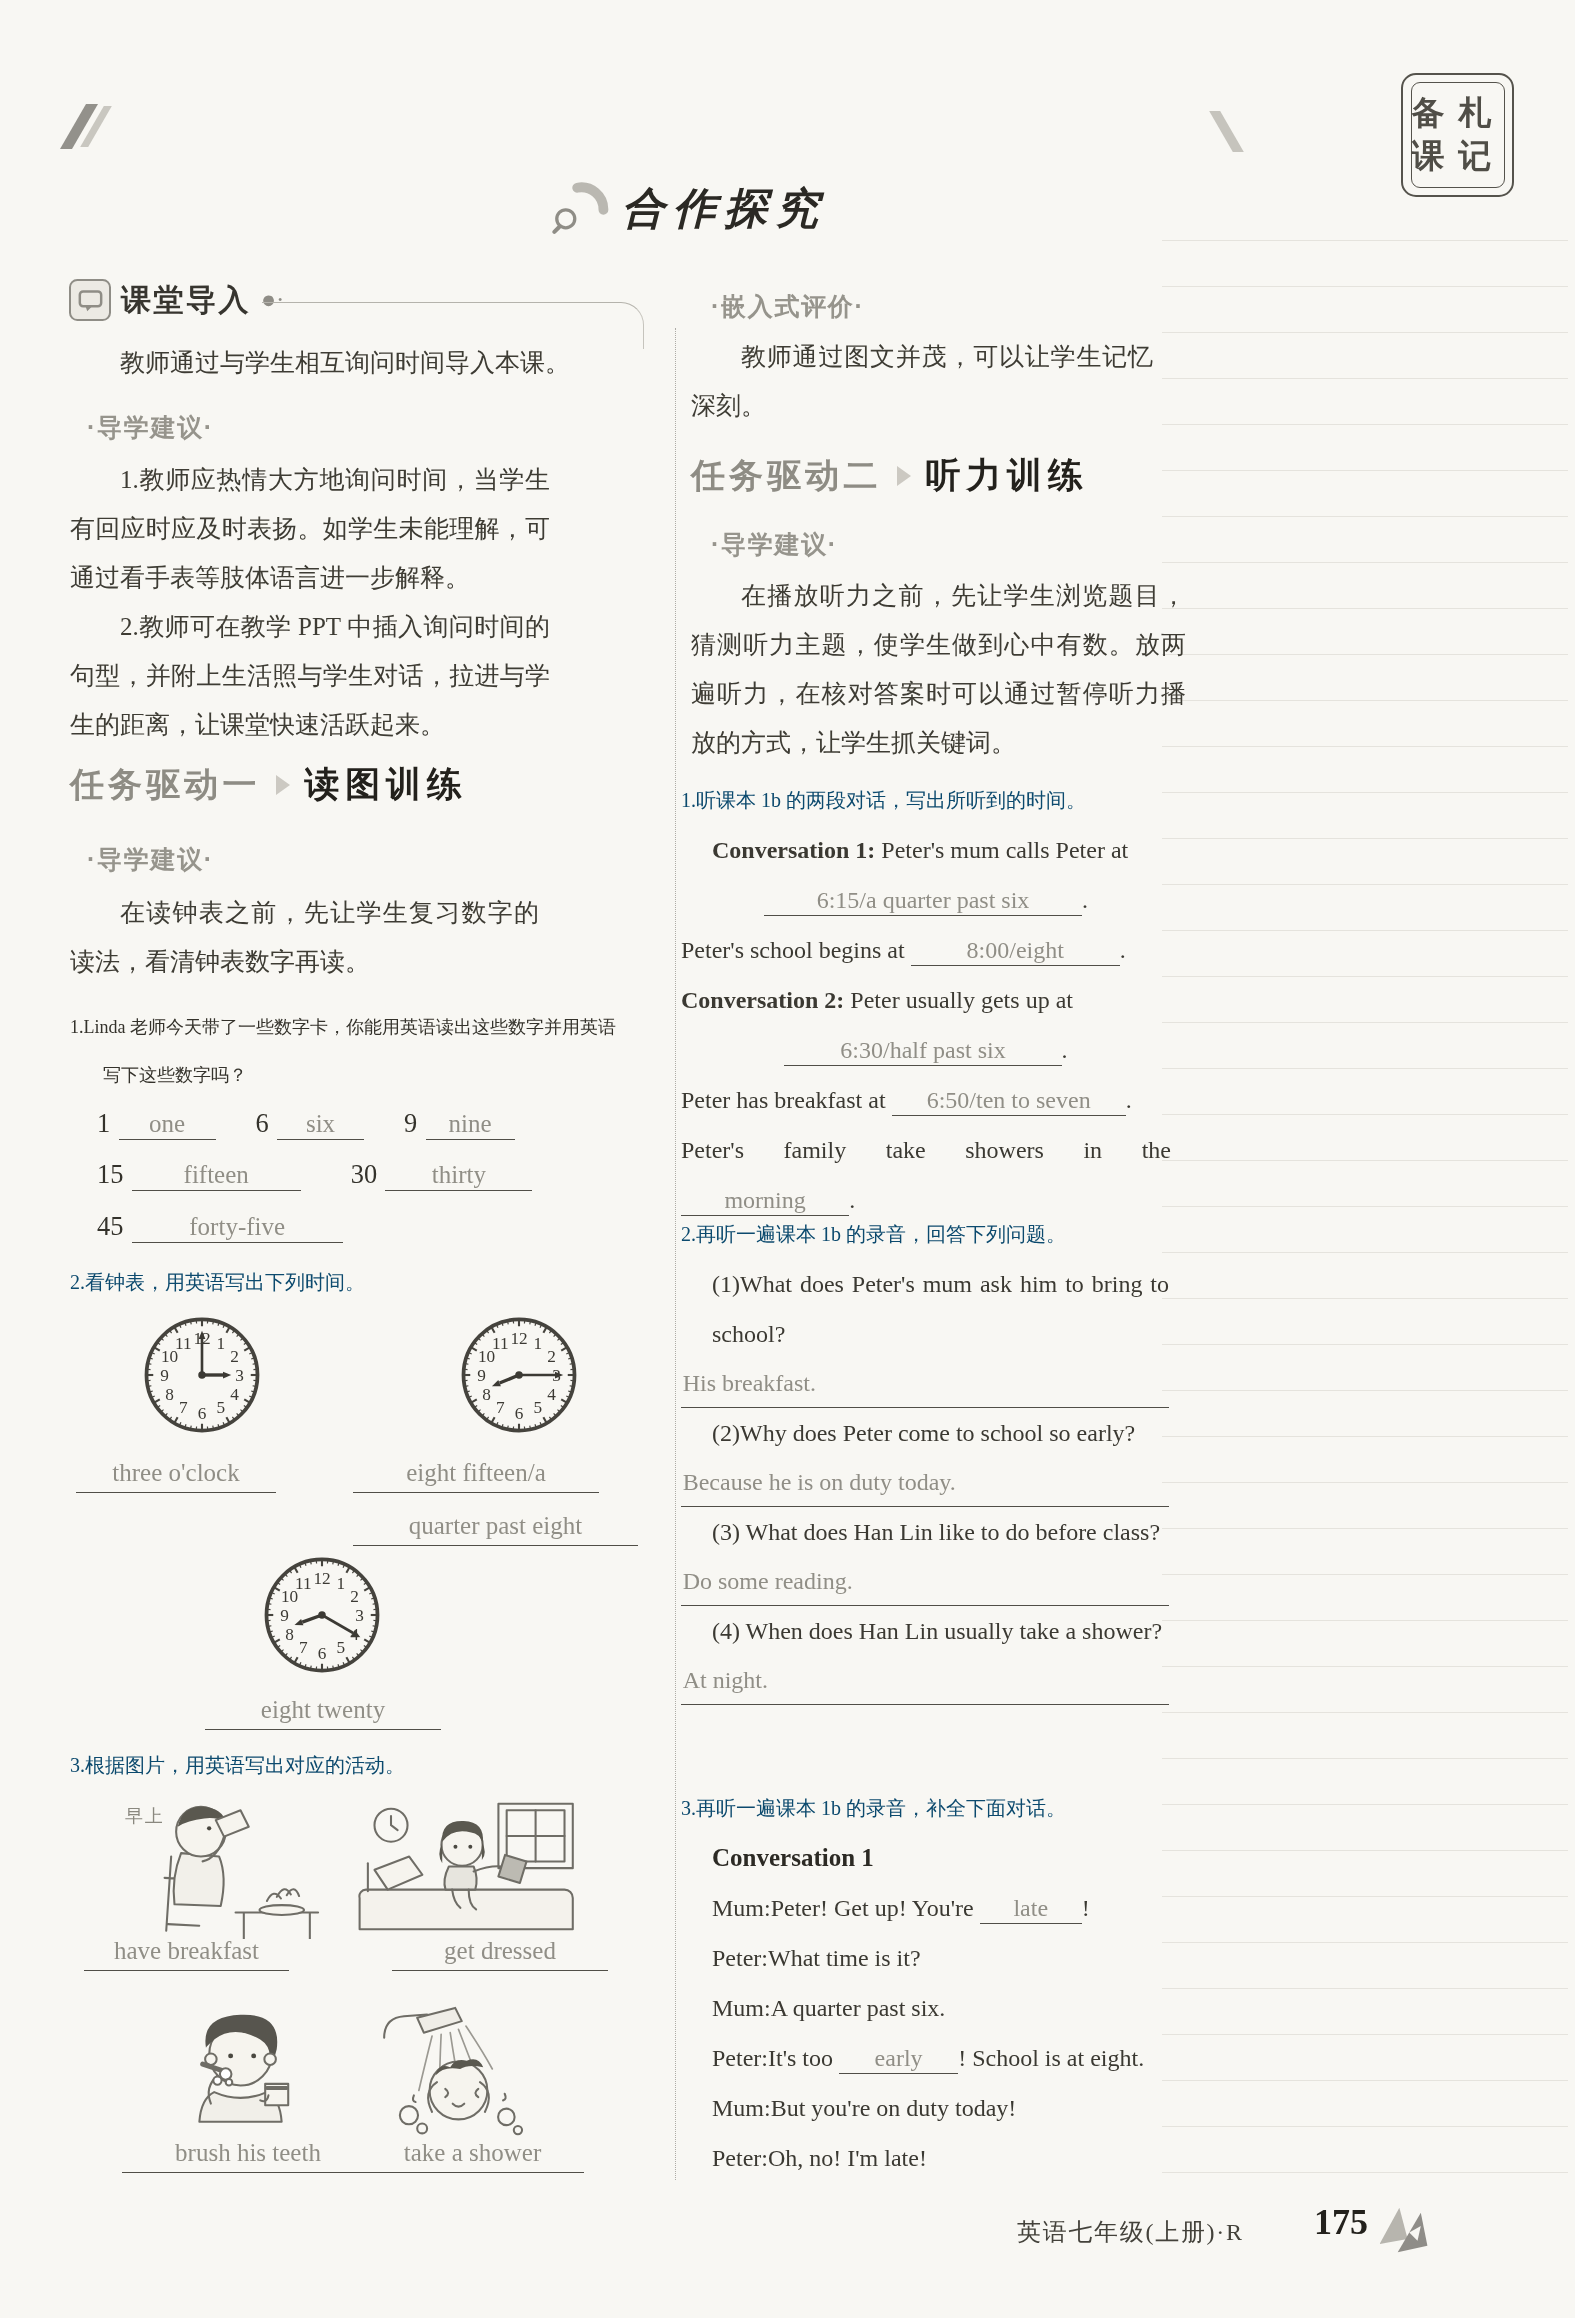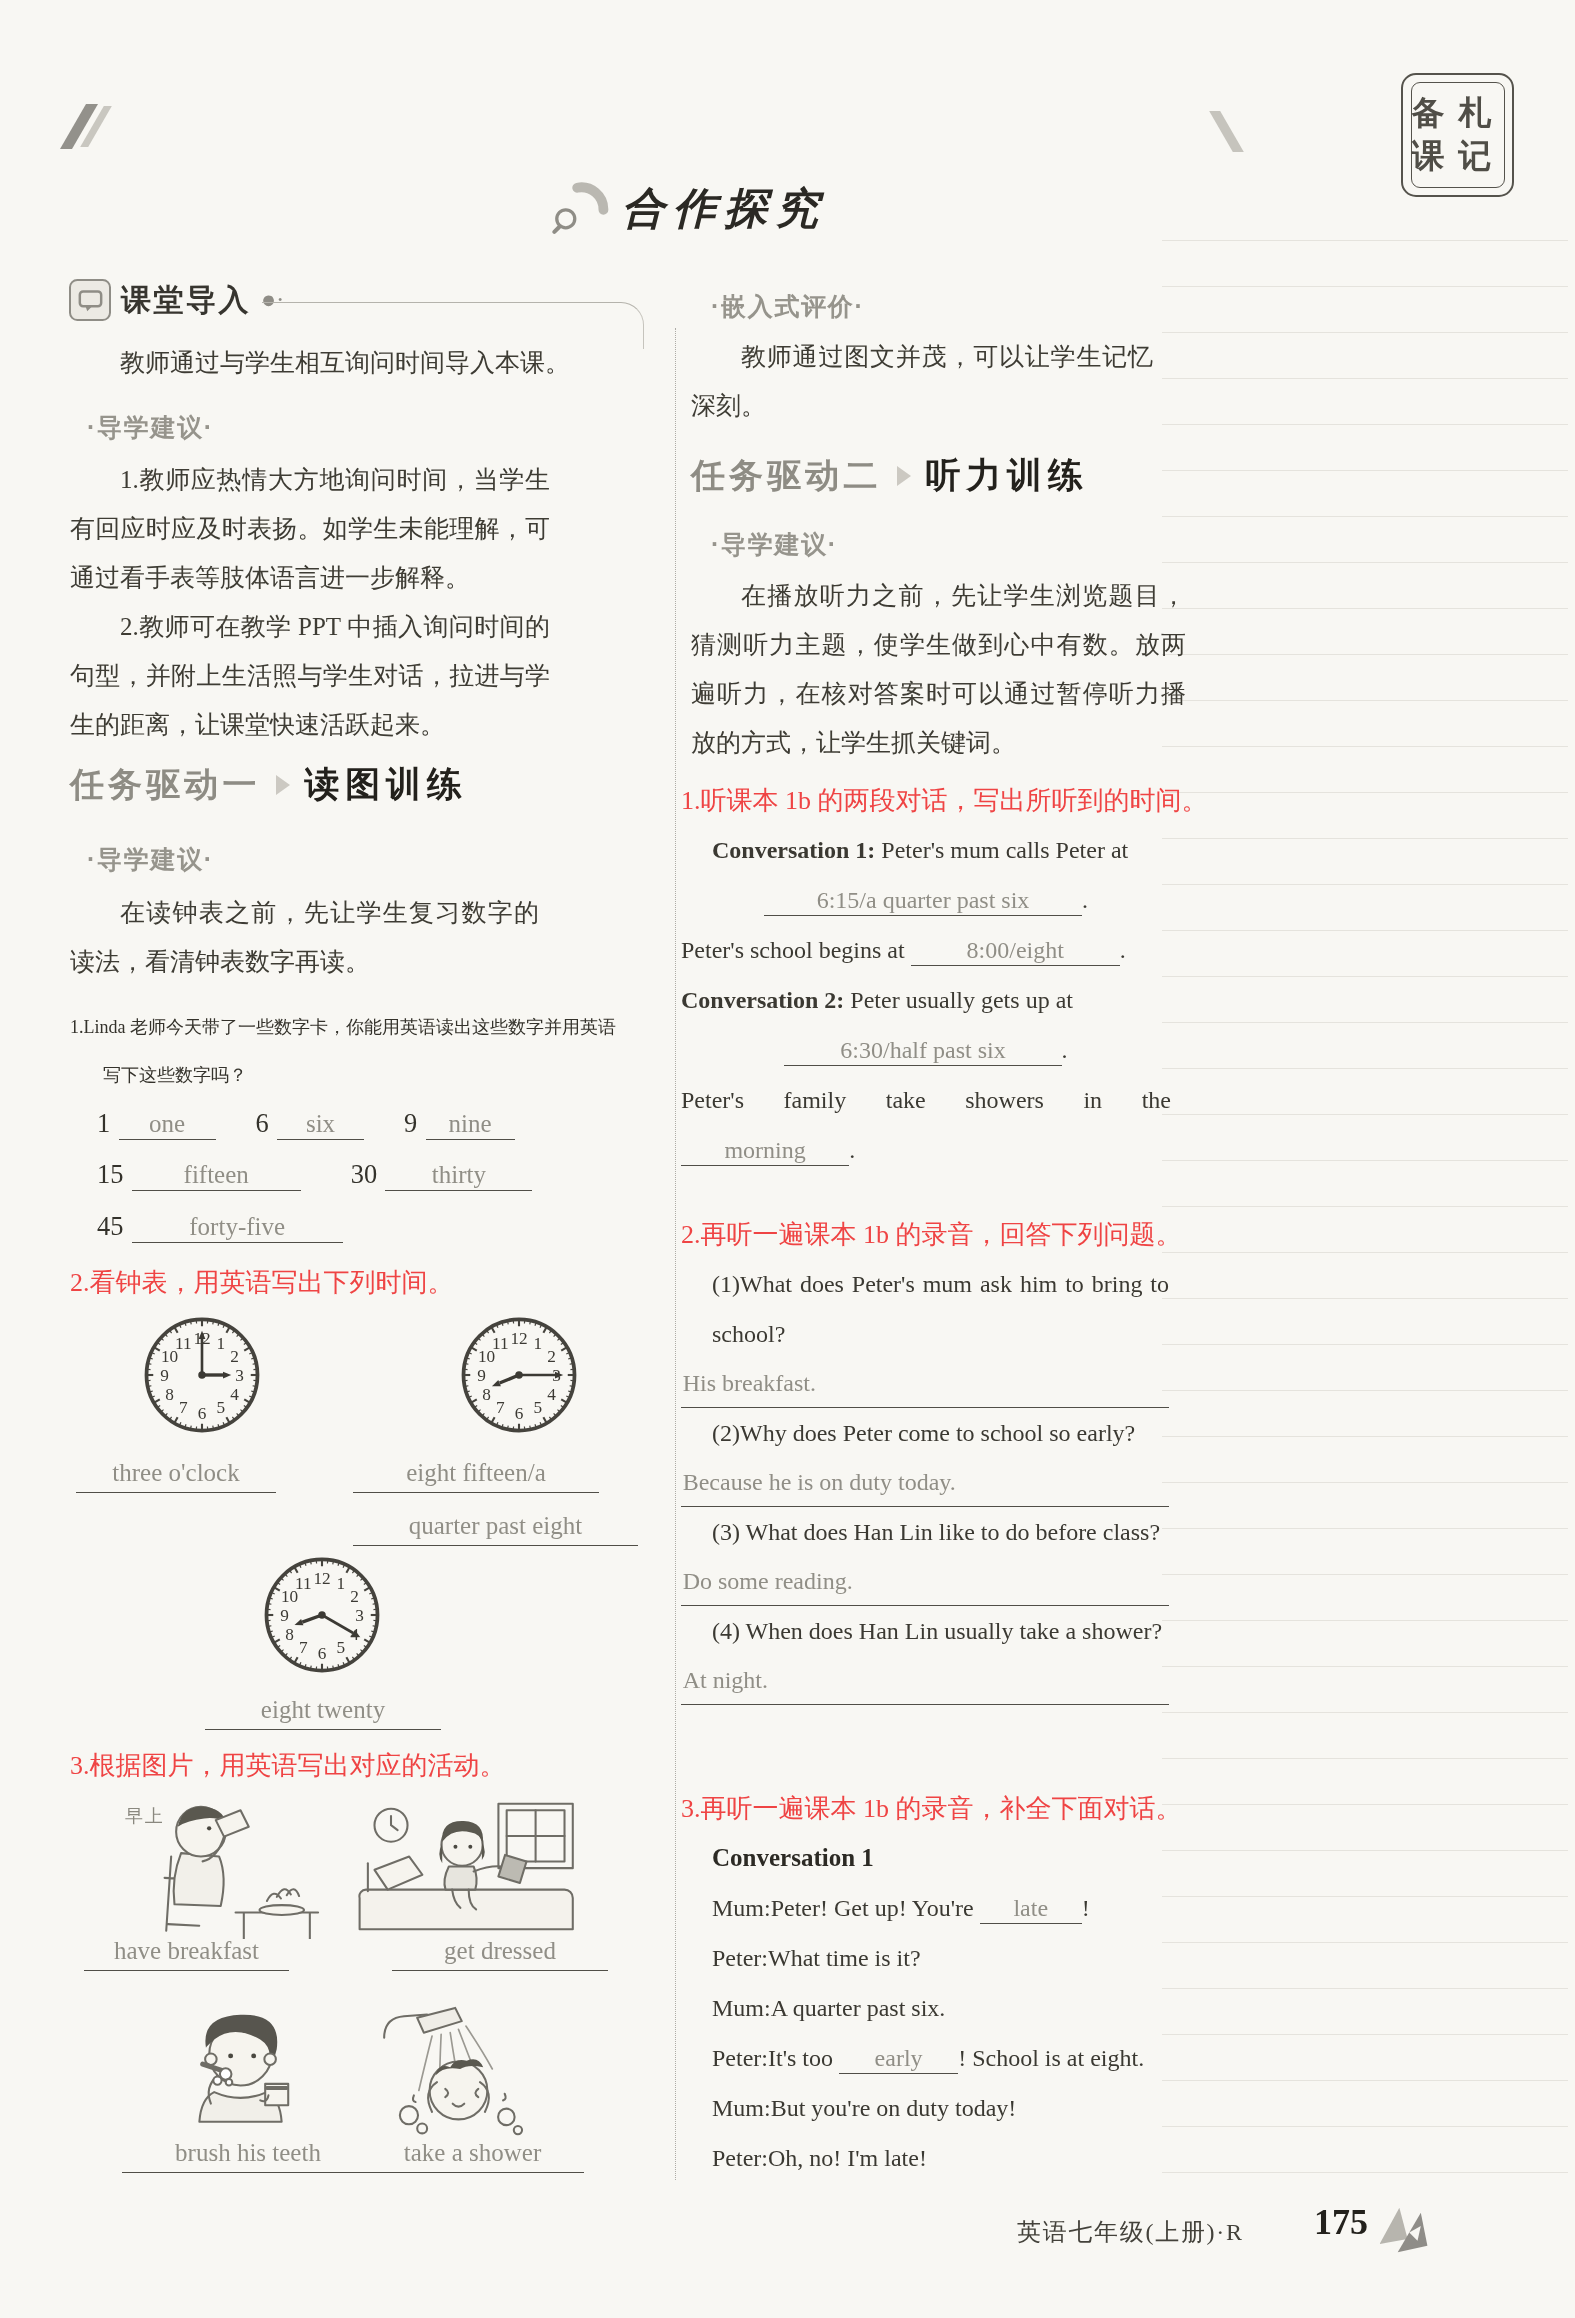--- a/index.html
+++ b/index.html
@@ -35,21 +35,21 @@
               font-size:34px;letter-spacing:4.1px;color:#8e8c84;}
   .task-title{font-family:"Liberation Sans","DejaVu Sans",sans-serif;font-weight:bold;
               font-size:35px;letter-spacing:5.8px;color:#23211c;}
   .chev{width:0;height:0;border-left:14px solid #ccc9c2;border-top:10px solid transparent;border-bottom:10px solid transparent;}
   .sub-label{position:absolute;font-family:"Liberation Sans","DejaVu Sans",sans-serif;
              font-weight:bold;font-size:25px;color:#96948c;letter-spacing:1.7px;}
   
   .cn{position:absolute;font-size:25px;line-height:49px;color:#3e3c34;text-align:justify;}
   .indent{text-indent:50px;}
   .cn p{margin:0;text-indent:50px;}
-  .stem{position:absolute;font-size:26px;line-height:49px;color:#ef4444;white-space:nowrap;}
+  .stem{position:absolute;font-size:20px;line-height:49px;color:#0c4a6e;white-space:nowrap;}
   .stem-wrap{position:absolute;font-size:18px;line-height:48px;color:#34322b;
              padding-left:33px;text-indent:-33px;}
   
   .ans{position:absolute;border-bottom:1.7px solid #504e47;text-align:center;
        font-size:25px;color:#908e86;padding-bottom:5px;line-height:28px;}
   .blank{display:inline-block;border-bottom:1.7px solid #504e47;text-align:center;
          color:#908e86;padding:0 6.6px;line-height:30px;}
   .pair-row{position:absolute;display:flex;align-items:flex-end;}
   .pair-num{font-size:26.4px;color:#34322b;padding-right:8.3px;line-height:33px;}
   .pair-word{border-bottom:1.7px solid #504e47;text-align:center;font-size:25px;color:#908e86;
@@ -519,20 +519,24 @@
       <span>Peter's school begins at</span>
       <span class="blank" style="min-width:196px;">8:00/eight</span><span>.</span>
     </div>
     <div class="rline">
       <b>Conversation 2:</b>
       <span>Peter usually gets up at</span>
     </div>
     <div class="rline center">
       <span class="blank" style="min-width:264px;">6:30/half past six</span><span>.</span>
     </div>
+    <div class="rline">
+      <span>Peter has breakfast at</span>
+      <span class="blank" style="min-width:221px;">6:50/ten to seven</span><span>.</span>
+    </div>
     <div class="rline justify">Peter's family take showers in the</div>
     <div class="rline">
       <span class="blank" style="min-width:155px;">morning</span><span>.</span>
     </div>
   </div>
 
   <div class="rblock" style="left:681px;top:1210px;width:488px;">
     <div class="stem" style="position:static;">2.再听一遍课本 1b 的录音，回答下列问题。</div>
     <div style="padding-left:31px;">
       <div class="qa-q">(1)What does Peter's mum ask him to bring to school?</div>

